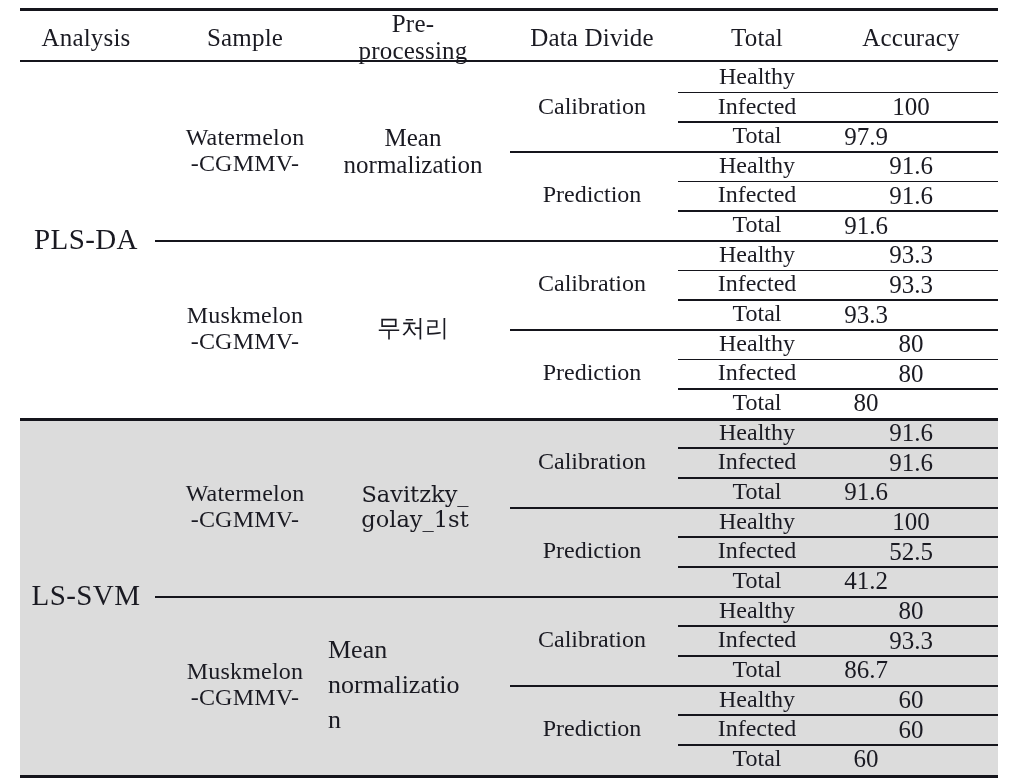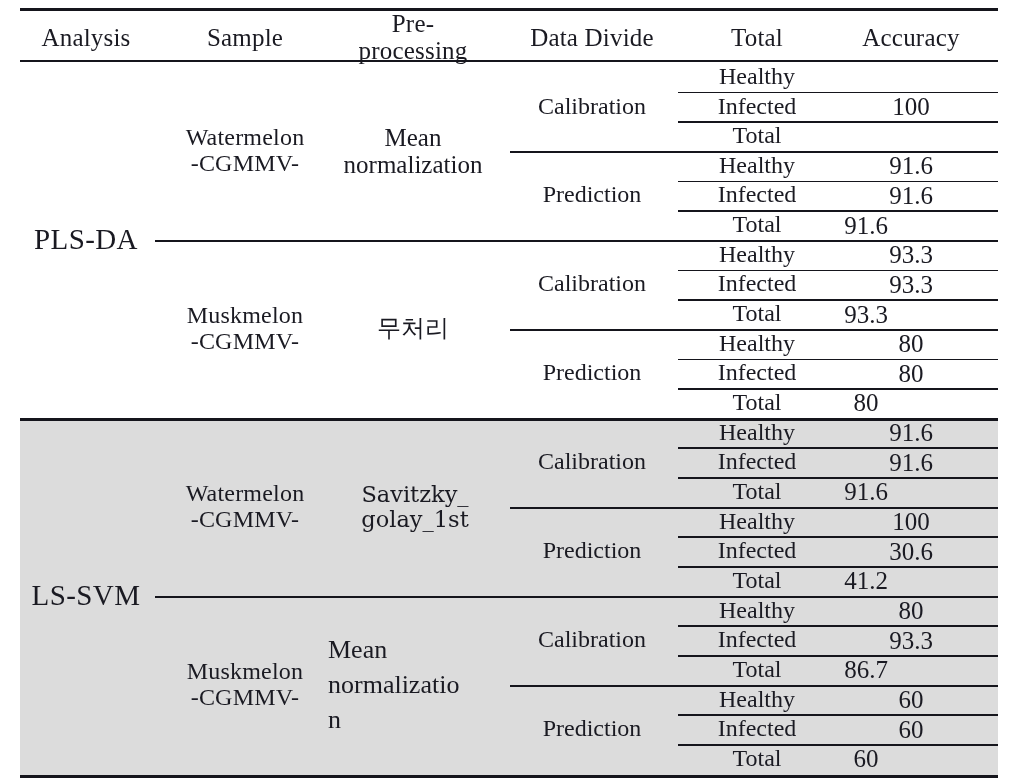--- a/index.html
+++ b/index.html
@@ -79,20 +79,21 @@
     <div class="cell header-cell" style="left: 664.5px; width: 185px; top: 14px; height: 46px;">Total</div>
     <div class="cell header-cell" style="left: 816px; width: 190px; top: 14px; height: 46px;">Accuracy</div>
     <div class="rule rule-thick" style="left: 20px; width: 978px; top: 8px; background: rgb(21, 21, 28);"></div>
     <div class="rule rule-thin" style="left: 20px; width: 978px; top: 60px; background: rgb(21, 21, 28);"></div>
     <div class="cell class-cell" style="left: 684.5px; width: 145px; top: 62px; height: 29.65px;">Healthy</div>
     <div class="rule rule-hair" style="left: 678px; width: 320px; top: 91.65px; background: rgb(21, 21, 28);"></div>
     <div class="cell class-cell" style="left: 684.5px; width: 145px; top: 91.65px; height: 29.65px;">Infected</div>
     <div class="cell acc-cell" style="left: 836px; width: 150px; top: 91.65px; height: 29.65px;">100</div>
     <div class="rule rule-hair" style="left: 678px; width: 320px; top: 121.3px; background: rgb(21, 21, 28);"></div>
     <div class="cell class-cell" style="left: 684.5px; width: 145px; top: 121.3px; height: 29.65px;">Total</div>
+    <div class="cell acc-cell" style="left: 791px; width: 150px; top: 121.3px; height: 29.65px;">97.9</div>
     <div class="rule rule-thin" style="left: 600px; width: 398px; top: 150.95px; background: rgb(21, 21, 28);"></div>
     <div class="cell divide-cell" style="left: 497px; width: 190px; top: 62px; height: 88.95px;">Calibration</div>
     <div class="cell class-cell" style="left: 684.5px; width: 145px; top: 150.95px; height: 29.65px;">Healthy</div>
     <div class="cell acc-cell" style="left: 836px; width: 150px; top: 150.95px; height: 29.65px;">91.6</div>
     <div class="rule rule-hair" style="left: 678px; width: 320px; top: 180.6px; background: rgb(21, 21, 28);"></div>
     <div class="cell class-cell" style="left: 684.5px; width: 145px; top: 180.6px; height: 29.65px;">Infected</div>
     <div class="cell acc-cell" style="left: 836px; width: 150px; top: 180.6px; height: 29.65px;">91.6</div>
     <div class="rule rule-hair" style="left: 678px; width: 320px; top: 210.25px; background: rgb(21, 21, 28);"></div>
     <div class="cell class-cell" style="left: 684.5px; width: 145px; top: 210.25px; height: 29.65px;">Total</div>
     <div class="cell acc-cell" style="left: 791px; width: 150px; top: 210.25px; height: 29.65px;">91.6</div>
@@ -135,21 +136,21 @@
     <div class="cell acc-cell" style="left: 836px; width: 150px; top: 447.45px; height: 29.65px;">91.6</div>
     <div class="rule rule-hair" style="left: 678px; width: 320px; top: 477.1px; background: rgb(21, 21, 28);"></div>
     <div class="cell class-cell" style="left: 684.5px; width: 145px; top: 477.1px; height: 29.65px;">Total</div>
     <div class="cell acc-cell" style="left: 791px; width: 150px; top: 477.1px; height: 29.65px;">91.6</div>
     <div class="rule rule-thin" style="left: 600px; width: 398px; top: 506.75px; background: rgb(21, 21, 28);"></div>
     <div class="cell divide-cell" style="left: 497px; width: 190px; top: 417.8px; height: 88.95px;">Calibration</div>
     <div class="cell class-cell" style="left: 684.5px; width: 145px; top: 506.75px; height: 29.65px;">Healthy</div>
     <div class="cell acc-cell" style="left: 836px; width: 150px; top: 506.75px; height: 29.65px;">100</div>
     <div class="rule rule-hair" style="left: 678px; width: 320px; top: 536.4px; background: rgb(21, 21, 28);"></div>
     <div class="cell class-cell" style="left: 684.5px; width: 145px; top: 536.4px; height: 29.65px;">Infected</div>
-    <div class="cell acc-cell" style="left: 836px; width: 150px; top: 536.4px; height: 29.65px;">30.6</div>
+    <div class="cell acc-cell" style="left: 836px; width: 150px; top: 536.4px; height: 29.65px;">52.5</div>
     <div class="rule rule-hair" style="left: 678px; width: 320px; top: 566.05px; background: rgb(21, 21, 28);"></div>
     <div class="cell class-cell" style="left: 684.5px; width: 145px; top: 566.05px; height: 29.65px;">Total</div>
     <div class="cell acc-cell" style="left: 791px; width: 150px; top: 566.05px; height: 29.65px;">41.2</div>
     <div class="rule rule-thin" style="left: 155px; width: 843px; top: 595.7px; background: rgb(21, 21, 28);"></div>
     <div class="cell divide-cell" style="left: 497px; width: 190px; top: 506.75px; height: 88.95px;">Prediction</div>
     <div class="rule rule-thin" style="left: 510px; width: 90px; top: 506.75px; background: rgb(21, 21, 28);"></div>
     <div class="cell sample-cell" style="left: 147.5px; width: 195px; top: 417.8px; height: 177.9px;">Watermelon
 -CGMMV-</div>
     <div class="cell prep-cell alt" style="left: 321px; width: 188px; top: 417.8px; height: 177.9px;">Savitzky_
 golay_1st</div>

